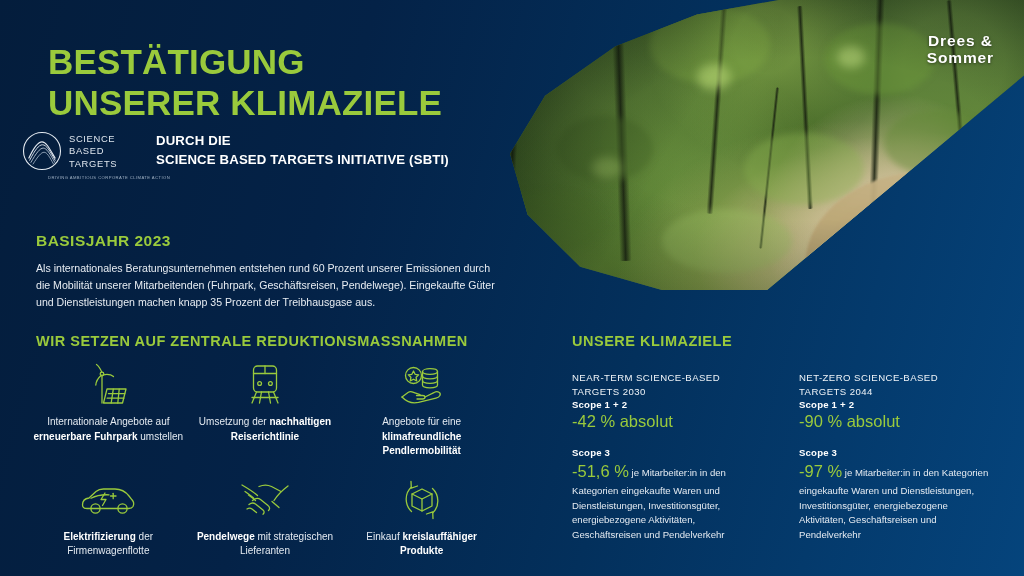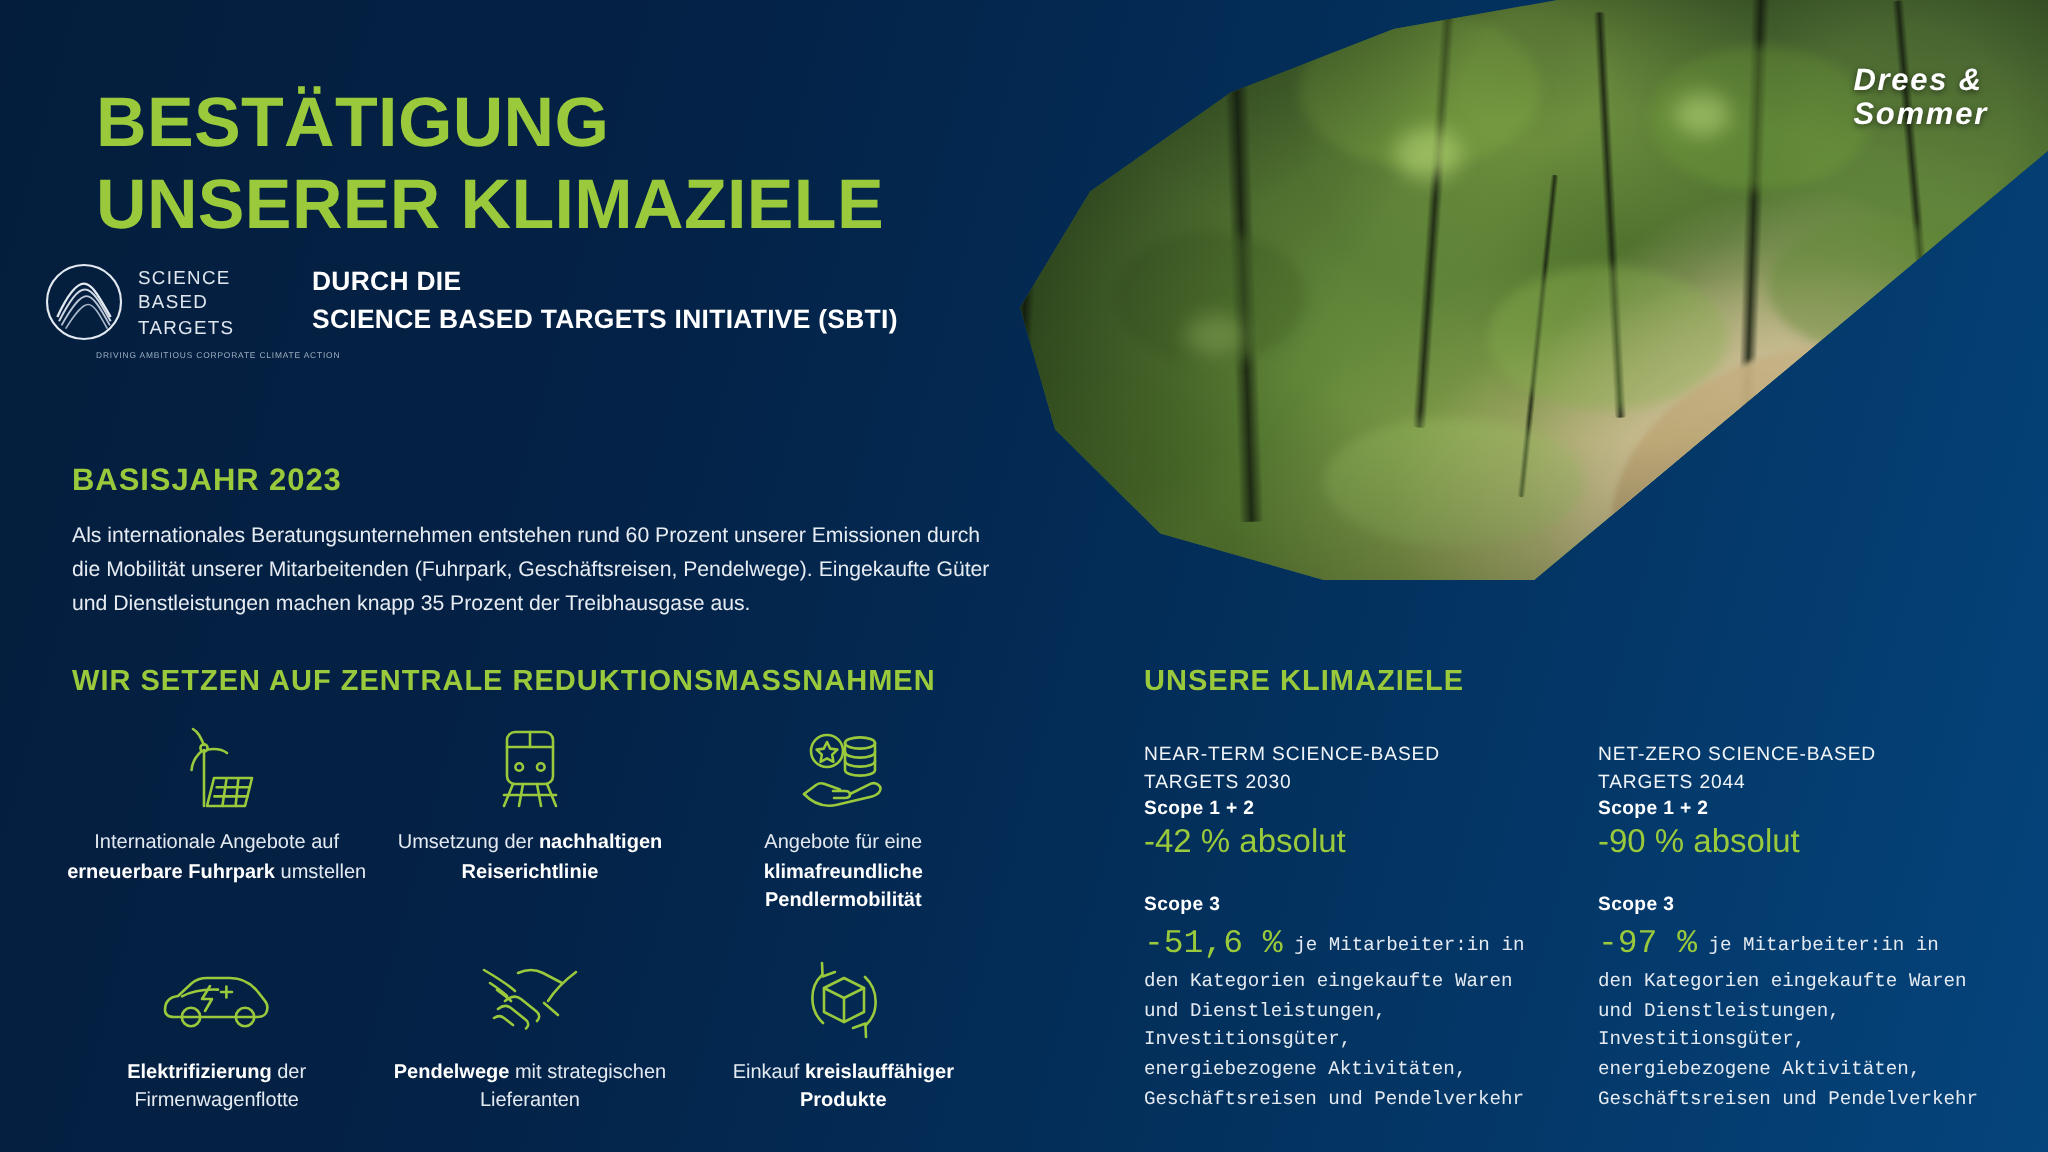--- a/index.html
+++ b/index.html
@@ -47,24 +47,23 @@
     background:rgba(122,104,66,.55);border-radius:50%;filter:blur(6px);
   }
   .photo .dapple{position:absolute;border-radius:50%;filter:blur(5px);}
   .photo-vig{
     position:absolute;inset:0;
     background:radial-gradient(ellipse at 62% 48%, rgba(0,0,0,0) 38%, rgba(6,18,10,.42) 100%),
                linear-gradient(120deg, rgba(8,18,10,.55) 0 14%, rgba(0,0,0,0) 42%);
   }
   
   .ds-logo{
-    position:absolute;right:30px;top:33px;text-align:left;
+    position:absolute;right:30px;top:33px;text-align:center;
     color:#ffffff;font-weight:bold;letter-spacing:.055em;line-height:1.08;
     text-shadow:0 1px 3px rgba(0,0,0,.55);
-    font-style:italic;
   }
   .ds-logo span{display:block;font-size:15.5px;}
   
   .headline{
     position:absolute;left:48px;top:42px;width:440px;
     color:#9ACA3C;font-weight:bold;font-size:35px;line-height:1.16;
     letter-spacing:.005em;
   }
   .headline span{display:block;}
   
@@ -98,21 +97,21 @@
   .meas-label{color:#e4eaf1;font-size:10px;line-height:1.45;max-width:152px;}
   .meas-label b{color:#ffffff;font-weight:bold;}
   
   .targ-h{position:absolute;left:572px;top:333px;color:#9ACA3C;font-weight:bold;font-size:14.5px;letter-spacing:.035em;}
   .targ-cols{position:absolute;left:572px;top:371px;width:420px;display:flex;gap:34px;}
   .targ-col{width:193px;}
   .targ-kicker{color:#f0f4f8;font-size:9.6px;line-height:1.45;letter-spacing:.045em;}
   .targ-kicker span{display:block;}
   .scope-label{color:#ffffff;font-weight:bold;font-size:9.6px;letter-spacing:.02em;margin-bottom:1px;}
   .scope-big{color:#9ACA3C;font-size:16.5px;line-height:1.3;margin-bottom:15px;}
-  .scope-mixed{font-size:9.6px;line-height:1.52;color:#e4eaf1;font-family:Liberation Mono, monospace;}
+  .scope-mixed{font-size:9.6px;line-height:1.52;color:#e4eaf1;}
   .scope-mixed .big{color:#9ACA3C;font-size:16.5px;vertical-align:-1px;}
 </style>
 </head>
 <body>
 
 <div class="slide">
 
   <div class="photo-wrap">
     <div class="photo">
       <div class="trunk" style="left:12%;top:-4%;width:9px;height:86%;transform:rotate(3deg);"></div>

